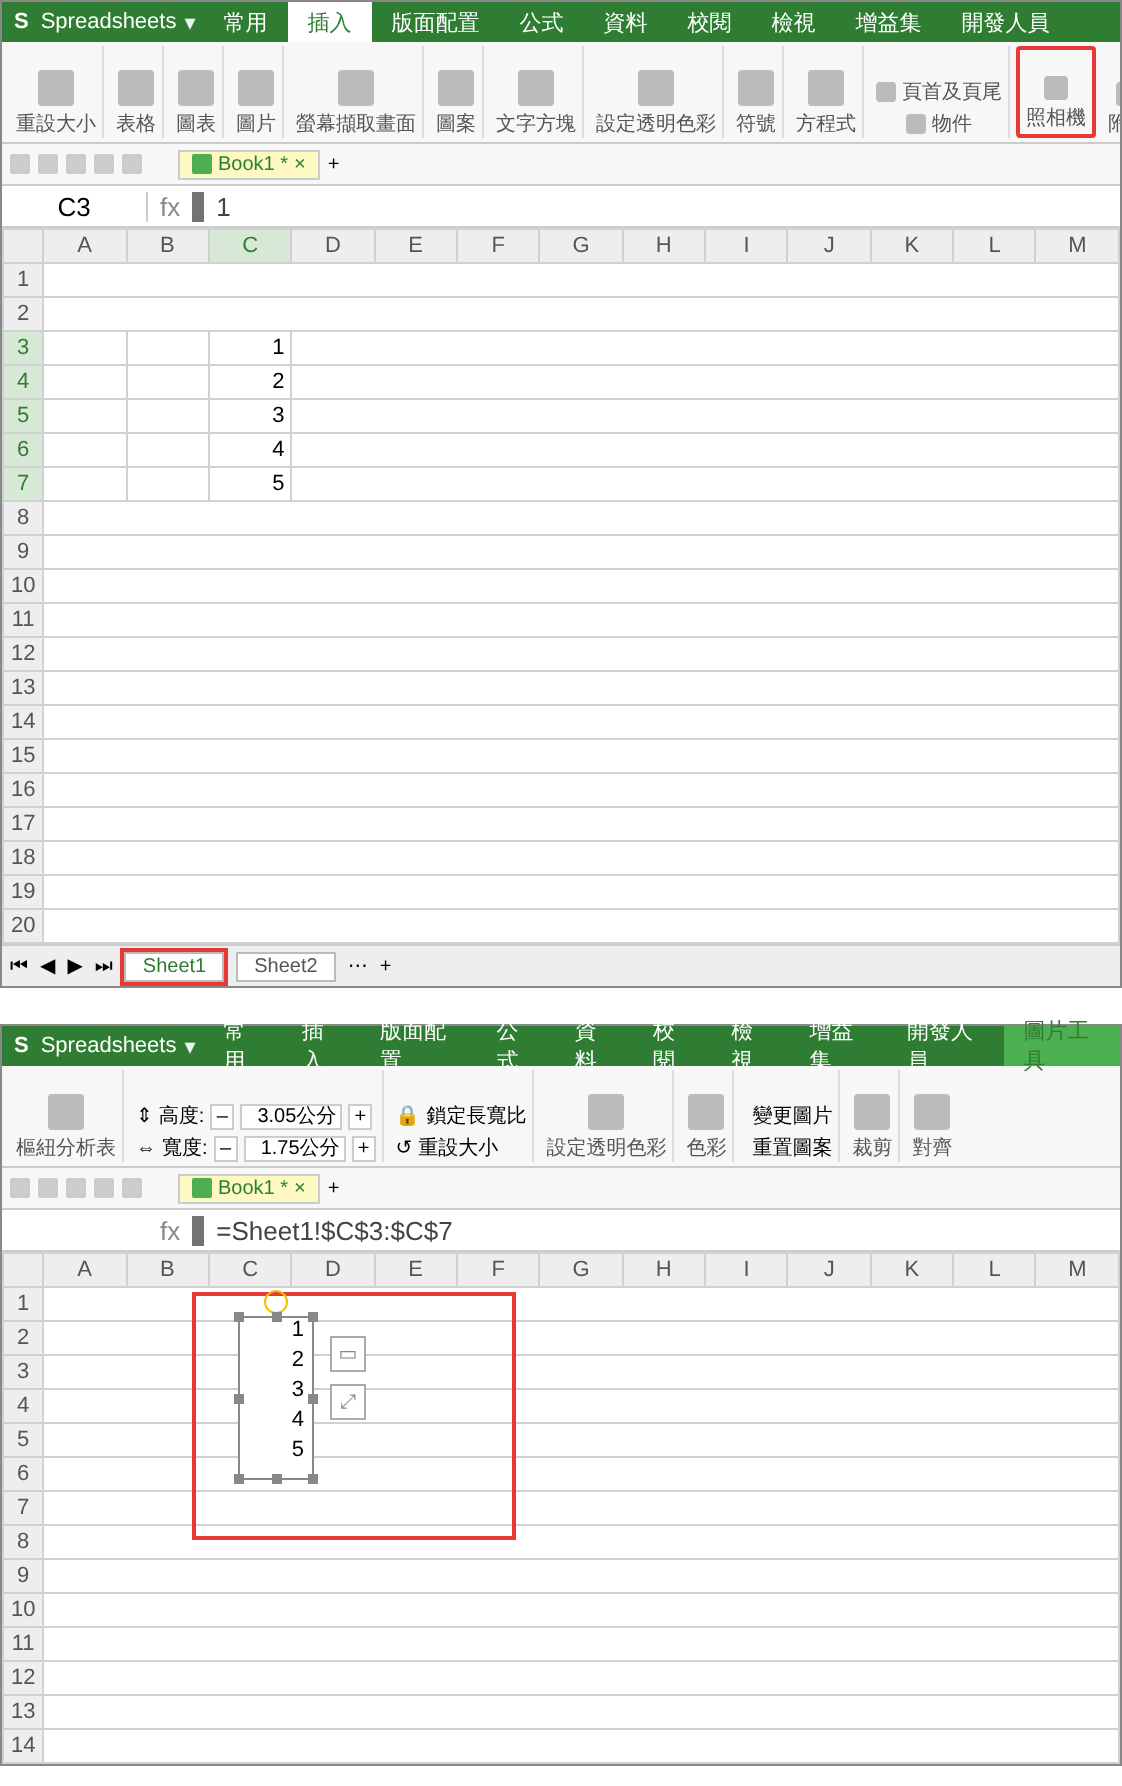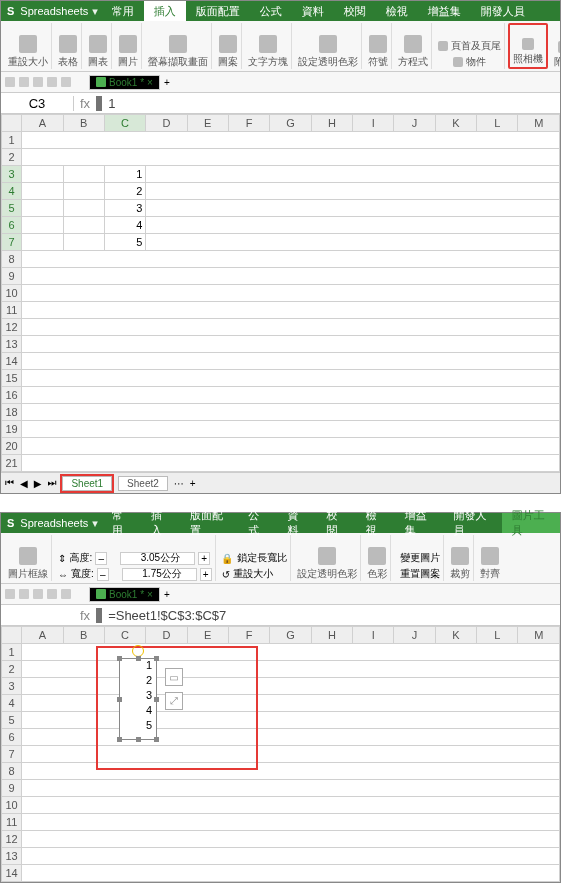--- a/index.html
+++ b/index.html
@@ -87,21 +87,21 @@
   background: #f7f7f7;
   display: flex;
   align-items: center;
   height: 20px;
   padding: 0 4px;
   gap: 4px;
   border-bottom: 1px solid #ccc;
   font-size:10px;
 }
 .qat .docbtn {
-  background:#000000;
+  background:#fef9c3;
   border:1px solid #ccc;
   padding:1px 6px;
   color:#2e7d32;
   display:flex;
   align-items:center;
   gap:3px;
 }
 .qat .sq{width:10px;height:10px;background:#ccc;border-radius:1px;}
 .formulabar {
   display: flex;
@@ -200,21 +200,21 @@
   width:10px;height:10px;border:1px solid #f0c000;border-radius:50%;
 }
 .camera-obj .row{height:15px;text-align:right;padding-right:4px;}
 .floatbtn{
   position:absolute;
   width:16px;height:16px;border:1px solid #aaa;background:#fff;
   display:flex;align-items:center;justify-content:center;color:#888;font-size:10px;
 }
 .sizebox{display:flex;flex-direction:column;gap:2px;font-size:10px;}
 .sizebox .srow{display:flex;align-items:center;gap:3px;}
-.sizebox input{width:45px;font-size:10px;border:1px solid #ccc;text-align:right;padding:0 14px;margin-left:10px;}
+.sizebox input{width:45px;font-size:10px;border:1px solid #ccc;text-align:right;padding:0 2px;}
 .sp { width:10px;text-align:center;border:1px solid #ccc;background:#fff;}
 </style>
 </head>
 <body>
 
 <div class="window">
 
   <div class="titlebar">
     <span class="logo">S</span>
     <span>Spreadsheets</span>
@@ -411,33 +411,33 @@
           </tr>
       <tr>
             <th class="rowh">15</th>
             <td colspan="13"></td>
           </tr>
       <tr>
             <th class="rowh">16</th>
             <td colspan="13"></td>
           </tr>
       <tr>
+            <th class="rowh">17</th>
+            <td colspan="13"></td>
+          </tr>
+      <tr>
             <th class="rowh">18</th>
             <td colspan="13"></td>
           </tr>
       <tr>
             <th class="rowh">19</th>
             <td colspan="13"></td>
           </tr>
       <tr>
             <th class="rowh">20</th>
-            <td colspan="13"></td>
-          </tr>
-      <tr>
-            <th class="rowh">21</th>
             <td colspan="13"></td>
           </tr>
     </tbody>
       </table>
   </div>
 
   <div class="statusbar">
     <span>⏮</span>
     <span>◀</span>
     <span>▶</span>
@@ -465,21 +465,21 @@
       <div class="mtab">檢視</div>
       <div class="mtab">增益集</div>
       <div class="mtab">開發人員</div>
       <div class="mtab tool active">圖片工具</div>
     </div>
   </div>
 
   <div class="ribbon">
     <div class="grp">
         <div class="iconbig"></div>
-        <span class="lbl">圖片框線</span>
+        <span class="lbl">樞紐分析表</span>
       </div>
     <div class="grp">
       <div class="sizebox">
         <div class="srow">
             <span>⇕</span>
             <span>高度:</span>
             <span class="sp">–</span>
             <input value="3.05公分" style="">
             <span class="sp">+</span>
           </div>

